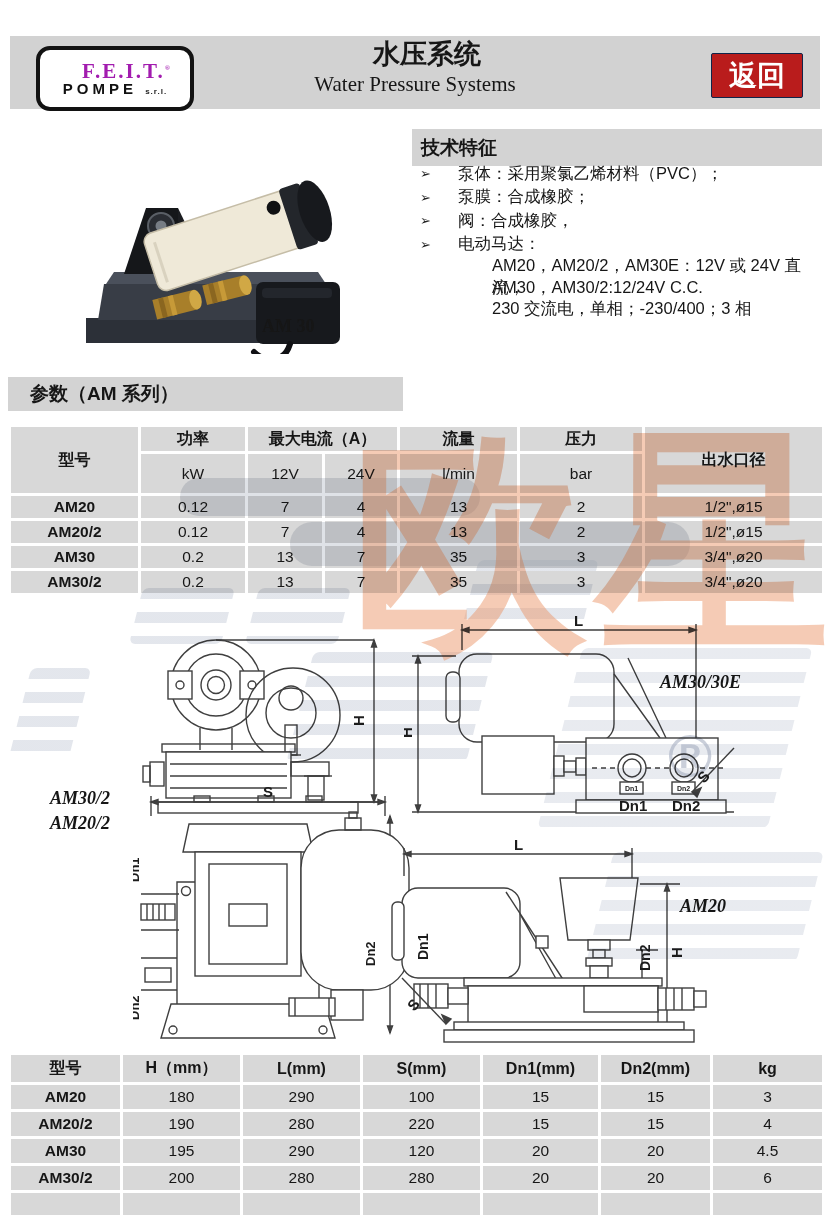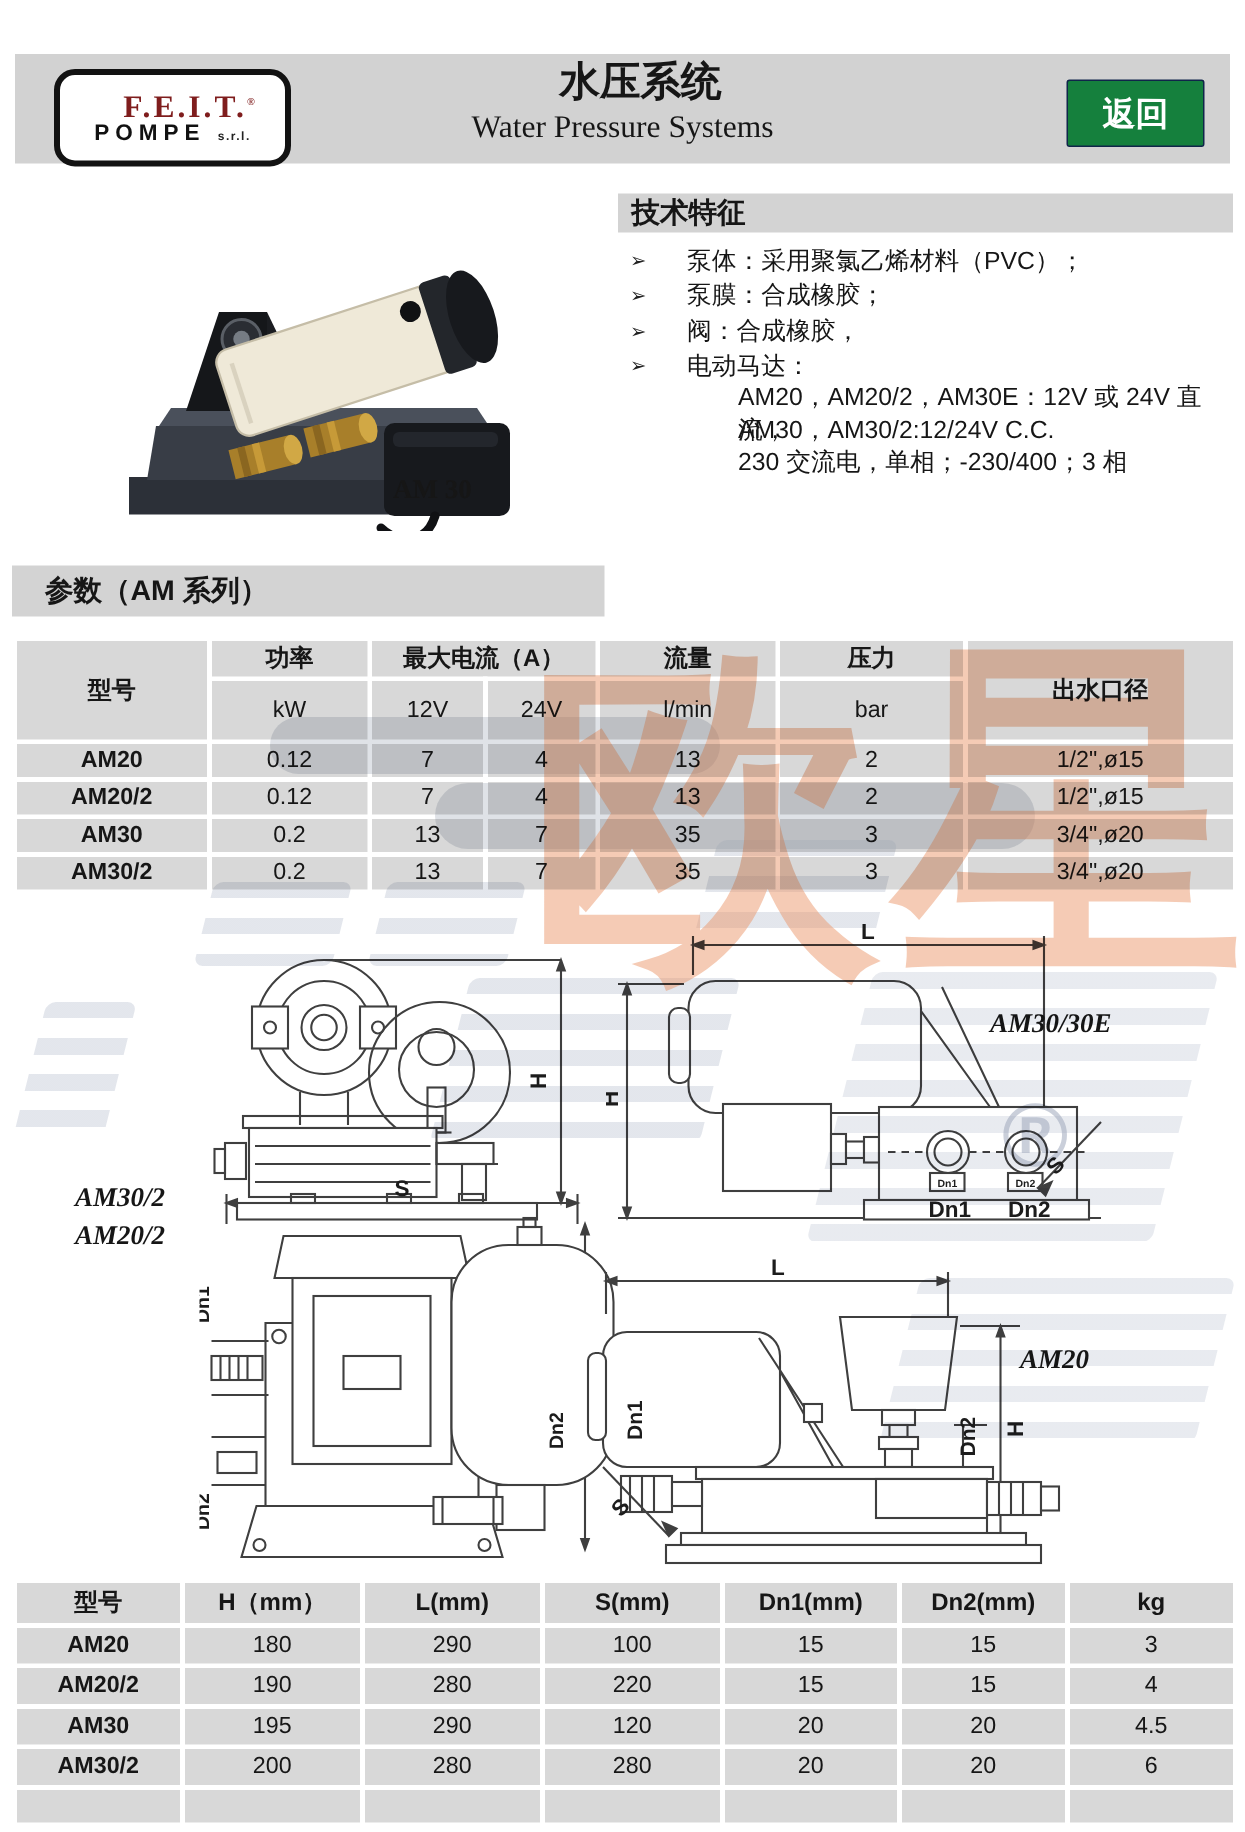--- a/index.html
+++ b/index.html
@@ -5,34 +5,34 @@
   html,body{margin:0;padding:0;background:#fff;}
   .page{position:relative;width:830px;height:1221px;background:#fff;overflow:hidden;
         font-family:"Liberation Sans","DejaVu Sans",sans-serif;color:#161616;}
   .abs{position:absolute;}
 
   
   .band{left:10px;top:36px;width:810px;height:73px;background:#d2d2d2;}
   .logo{left:36px;top:46px;width:150px;height:57px;background:#fff;border:4px solid #121212;
         border-radius:14px;display:flex;flex-direction:column;align-items:center;justify-content:center;}
   .logo-f{font-family:"Liberation Serif","DejaVu Serif",serif;font-weight:700;font-size:21px;
-          color:#7f1d1d;letter-spacing:2px;line-height:20px;margin-left:24px;}
+          color:#a21caf;letter-spacing:2px;line-height:20px;margin-left:24px;}
   .logo-f sup{font-size:7px;}
   .logo-p{font-weight:700;font-size:15px;color:#111;letter-spacing:4px;line-height:16px;}
   .logo-p .srl{font-size:8px;letter-spacing:1px;font-weight:700;color:#222;}
   .title-zh{left:12px;top:39px;width:830px;text-align:center;font-family:"Liberation Serif","DejaVu Serif",serif;
             font-weight:700;font-size:27px;line-height:30px;}
   .title-en{left:0;top:71px;width:830px;text-align:center;font-family:"Liberation Serif","DejaVu Serif",serif;
             font-weight:400;font-size:21px;line-height:26px;}
-  .back-btn{left:711px;top:53px;width:90px;height:43px;background:#15803d;border:1px solid #10254a;
-            color:#fff;font-size:22px;font-weight:700;display:flex;align-items:center;justify-content:center;
+  .back-btn{left:711px;top:53px;width:90px;height:43px;background:#b91c1c;border:1px solid #10254a;
+            color:#fff;font-size:28px;font-weight:700;display:flex;align-items:center;justify-content:center;
             border-radius:2px;cursor:pointer;}
 
   
-  .feat-bar{left:412px;top:129px;width:410px;height:26px;background:#d3d3d3;display:flex;align-items:center;}
+  .feat-bar{left:412px;top:129px;width:410px;height:37px;background:#d3d3d3;display:flex;align-items:center;}
   .feat-bar span{font-size:19px;font-weight:700;padding-left:9px;}
   .bullets{left:416px;top:162px;width:410px;}
   .b-row{display:flex;height:23.5px;align-items:center;}
   .b-mark{width:38px;font-size:13px;color:#222;padding-left:4px;}
   .b-text{font-size:16.5px;}
   .motor-lines{left:492px;top:255px;width:336px;}
   .m-row{font-size:16.5px;line-height:21.5px;height:21.5px;}
 
   
   .params-bar{left:8px;top:377px;width:395px;height:34px;background:#d3d3d3;display:flex;align-items:center;}

